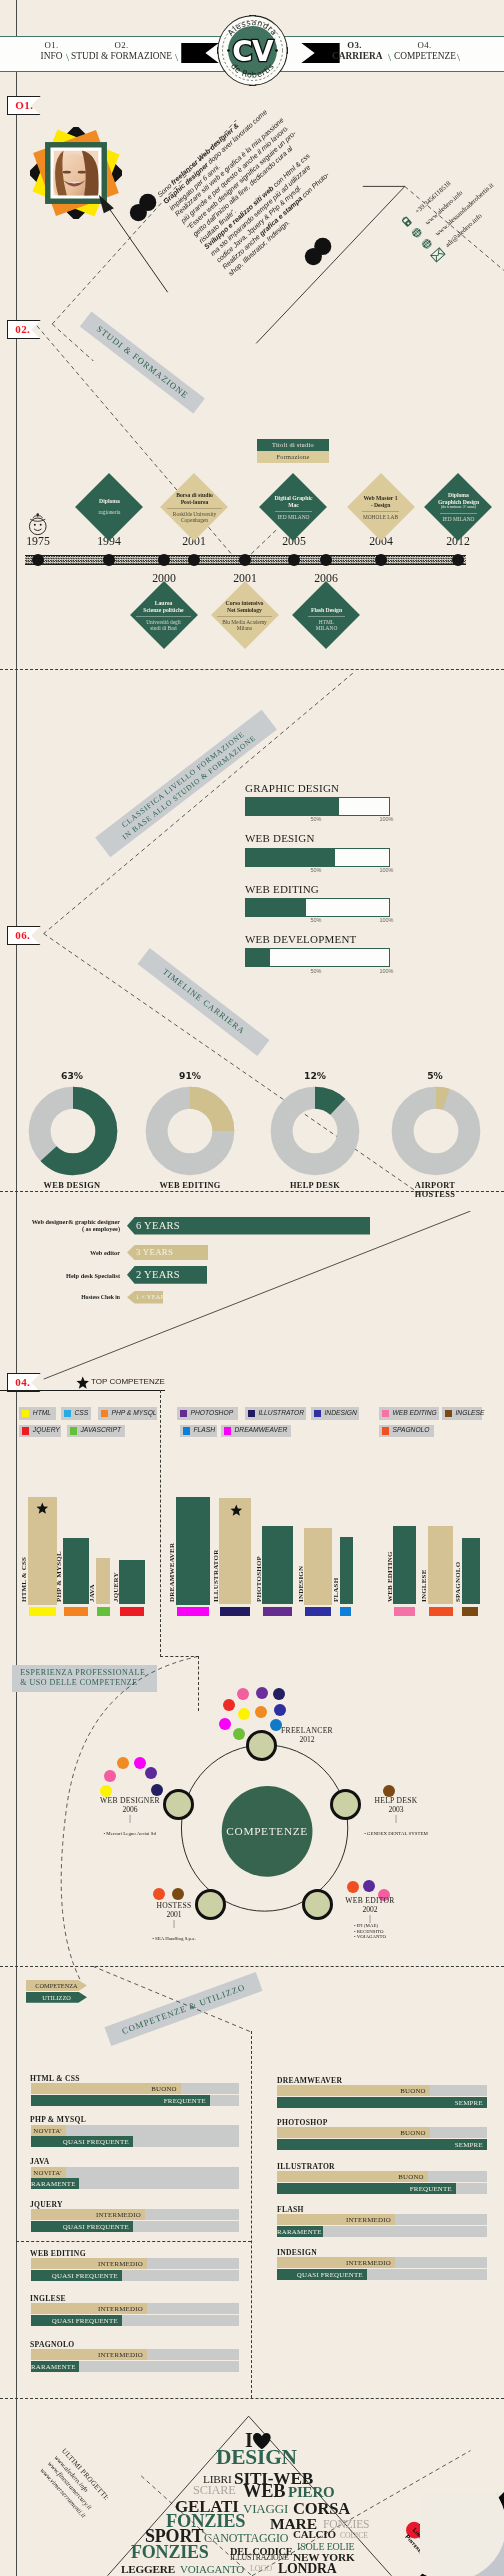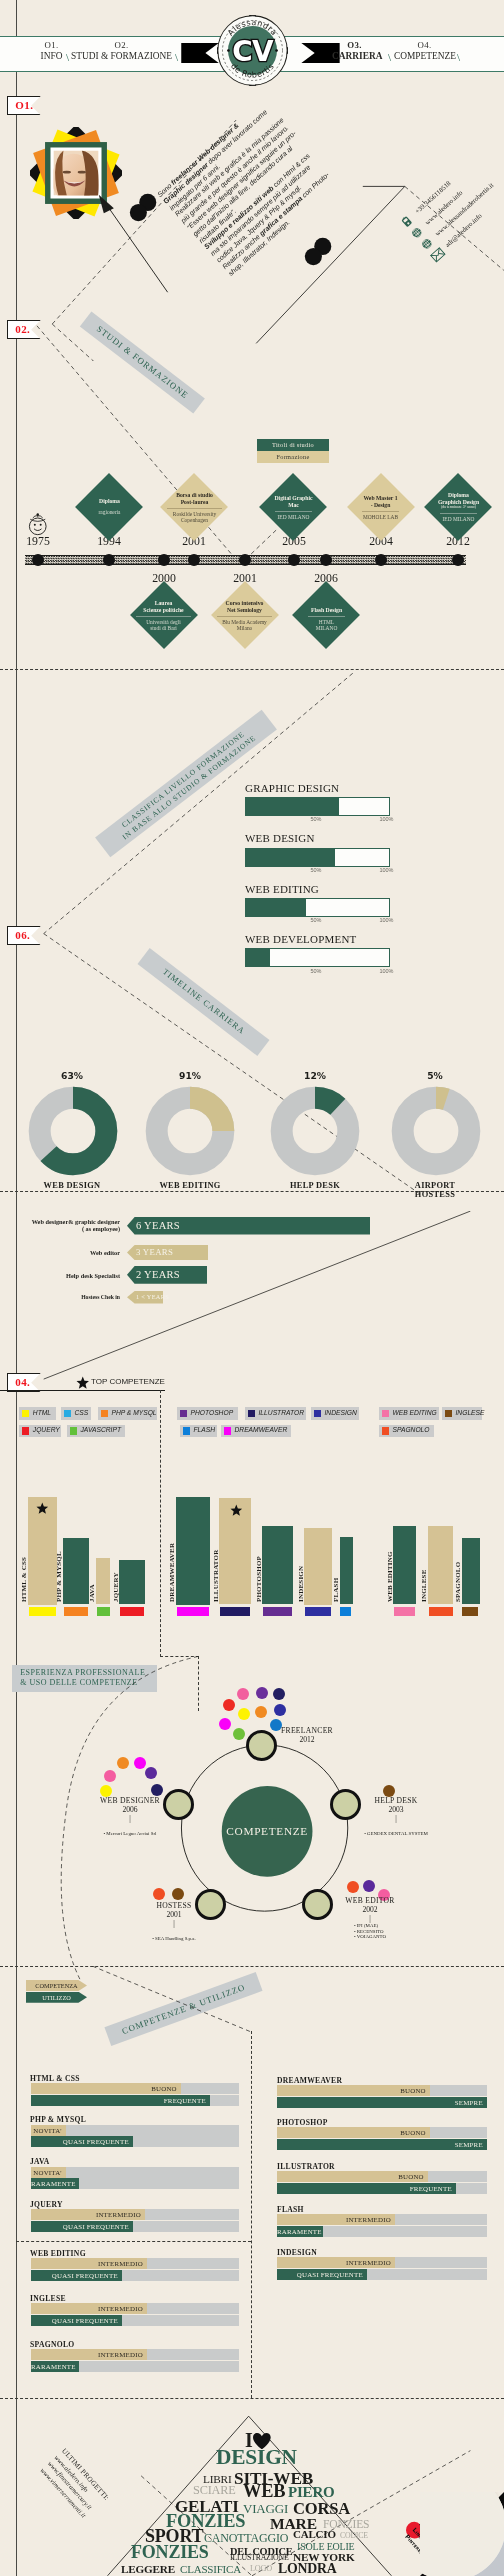--- a/index.html
+++ b/index.html
@@ -661,21 +661,21 @@
       <div style="position: absolute; left: 145px; top: 2530px; font-family: &quot;Liberation Serif&quot;, serif; font-size: 18px; color: rgb(29, 29, 26); font-weight: bold; letter-spacing: -0.2px; white-space: nowrap; line-height: 12.8px;">SPORT</div>
       <div style="position: absolute; left: 204px; top: 2534px; font-family: &quot;Liberation Serif&quot;, serif; font-size: 12px; color: rgb(47, 99, 81); letter-spacing: -0.2px; white-space: nowrap; line-height: 8.7px;">CANOTTAGGIO</div>
       <div style="position: absolute; left: 293px; top: 2531px; font-family: &quot;Liberation Serif&quot;, serif; font-size: 11px; color: rgb(29, 29, 26); font-weight: bold; letter-spacing: -0.2px; white-space: nowrap; line-height: 7.9px;">CALCIO</div>
       <div style="position: absolute; left: 340px; top: 2533px; font-family: &quot;Liberation Serif&quot;, serif; font-size: 7.8px; color: rgb(169, 167, 158); letter-spacing: -0.2px; white-space: nowrap; line-height: 5.6px;">CODICE</div>
       <div style="position: absolute; left: 131px; top: 2546px; font-family: &quot;Liberation Serif&quot;, serif; font-size: 18px; color: rgb(47, 99, 81); font-weight: bold; letter-spacing: -0.2px; white-space: nowrap; line-height: 13px;">FONZIES</div>
       <div style="position: absolute; left: 230px; top: 2548px; font-family: &quot;Liberation Serif&quot;, serif; font-size: 10.3px; color: rgb(29, 29, 26); font-weight: bold; letter-spacing: -0.2px; white-space: nowrap; line-height: 7.4px;">DEL CODICE</div>
       <div style="position: absolute; left: 297px; top: 2543px; font-family: &quot;Liberation Serif&quot;, serif; font-size: 10px; color: rgb(47, 99, 81); letter-spacing: -0.2px; white-space: nowrap; line-height: 7.2px;">ISOLE EOLIE</div>
       <div style="position: absolute; left: 230px; top: 2555px; font-family: &quot;Liberation Serif&quot;, serif; font-size: 7.8px; color: rgb(29, 29, 26); letter-spacing: -0.2px; white-space: nowrap; line-height: 5.6px;">ILLUSTRAZIONE</div>
       <div style="position: absolute; left: 293px; top: 2553px; font-family: &quot;Liberation Serif&quot;, serif; font-size: 11.3px; color: rgb(29, 29, 26); font-weight: bold; letter-spacing: -0.2px; white-space: nowrap; line-height: 8px;">NEW YORK</div>
       <div style="position: absolute; left: 121px; top: 2565px; font-family: &quot;Liberation Serif&quot;, serif; font-size: 11.2px; color: rgb(29, 29, 26); font-weight: bold; letter-spacing: -0.2px; white-space: nowrap; line-height: 8px;">LEGGERE</div>
-      <div style="position: absolute; left: 180px; top: 2565px; font-family: &quot;Liberation Serif&quot;, serif; font-size: 11px; color: rgb(47, 99, 81); letter-spacing: -0.2px; white-space: nowrap; line-height: 8px;">CLASSIFICA</div>
+      <div style="position: absolute; left: 180px; top: 2565px; font-family: &quot;Liberation Serif&quot;, serif; font-size: 11px; color: rgb(47, 99, 81); letter-spacing: -0.2px; white-space: nowrap; line-height: 8px;">VOIAGANTO</div>
       <div style="position: absolute; left: 250px; top: 2566px; font-family: &quot;Liberation Serif&quot;, serif; font-size: 8.2px; color: rgb(169, 167, 158); letter-spacing: -0.2px; white-space: nowrap; line-height: 5.9px;">LOGO</div>
       <div style="position: absolute; left: 278px; top: 2564px; font-family: &quot;Liberation Serif&quot;, serif; font-size: 13.8px; color: rgb(29, 29, 26); font-weight: bold; letter-spacing: -0.2px; white-space: nowrap; line-height: 10px;">LONDRA</div>
     </div>
 
   <svg style="position:absolute;left:405px;top:2521px;" width="22" height="20" viewBox="0 0 26 24">
     <path d="M11 1 a10 10 0 1 0 0.01 20 q6 -0.5 8 -4 l5 1 l-3.5 -6 A10 10 0 0 0 11 1 Z" fill="#e8192c"></path>
   </svg>
   <div id="socialList" style="position:absolute;left:430px;top:2514px;width:101px;transform:rotate(48deg);transform-origin:0 0;">
       <div style="font-family: &quot;DejaVu Sans&quot;, sans-serif; font-weight: bold; font-size: 5.9px; line-height: 9.2px; color: rgb(17, 17, 17); white-space: nowrap; font-variant: small-caps; letter-spacing: 0.2px;">Facebook</div>
       <div style="font-family: &quot;DejaVu Sans&quot;, sans-serif; font-weight: bold; font-size: 5.9px; line-height: 9.2px; color: rgb(17, 17, 17); white-space: nowrap; font-variant: small-caps; letter-spacing: 0.2px;">Behance</div>

